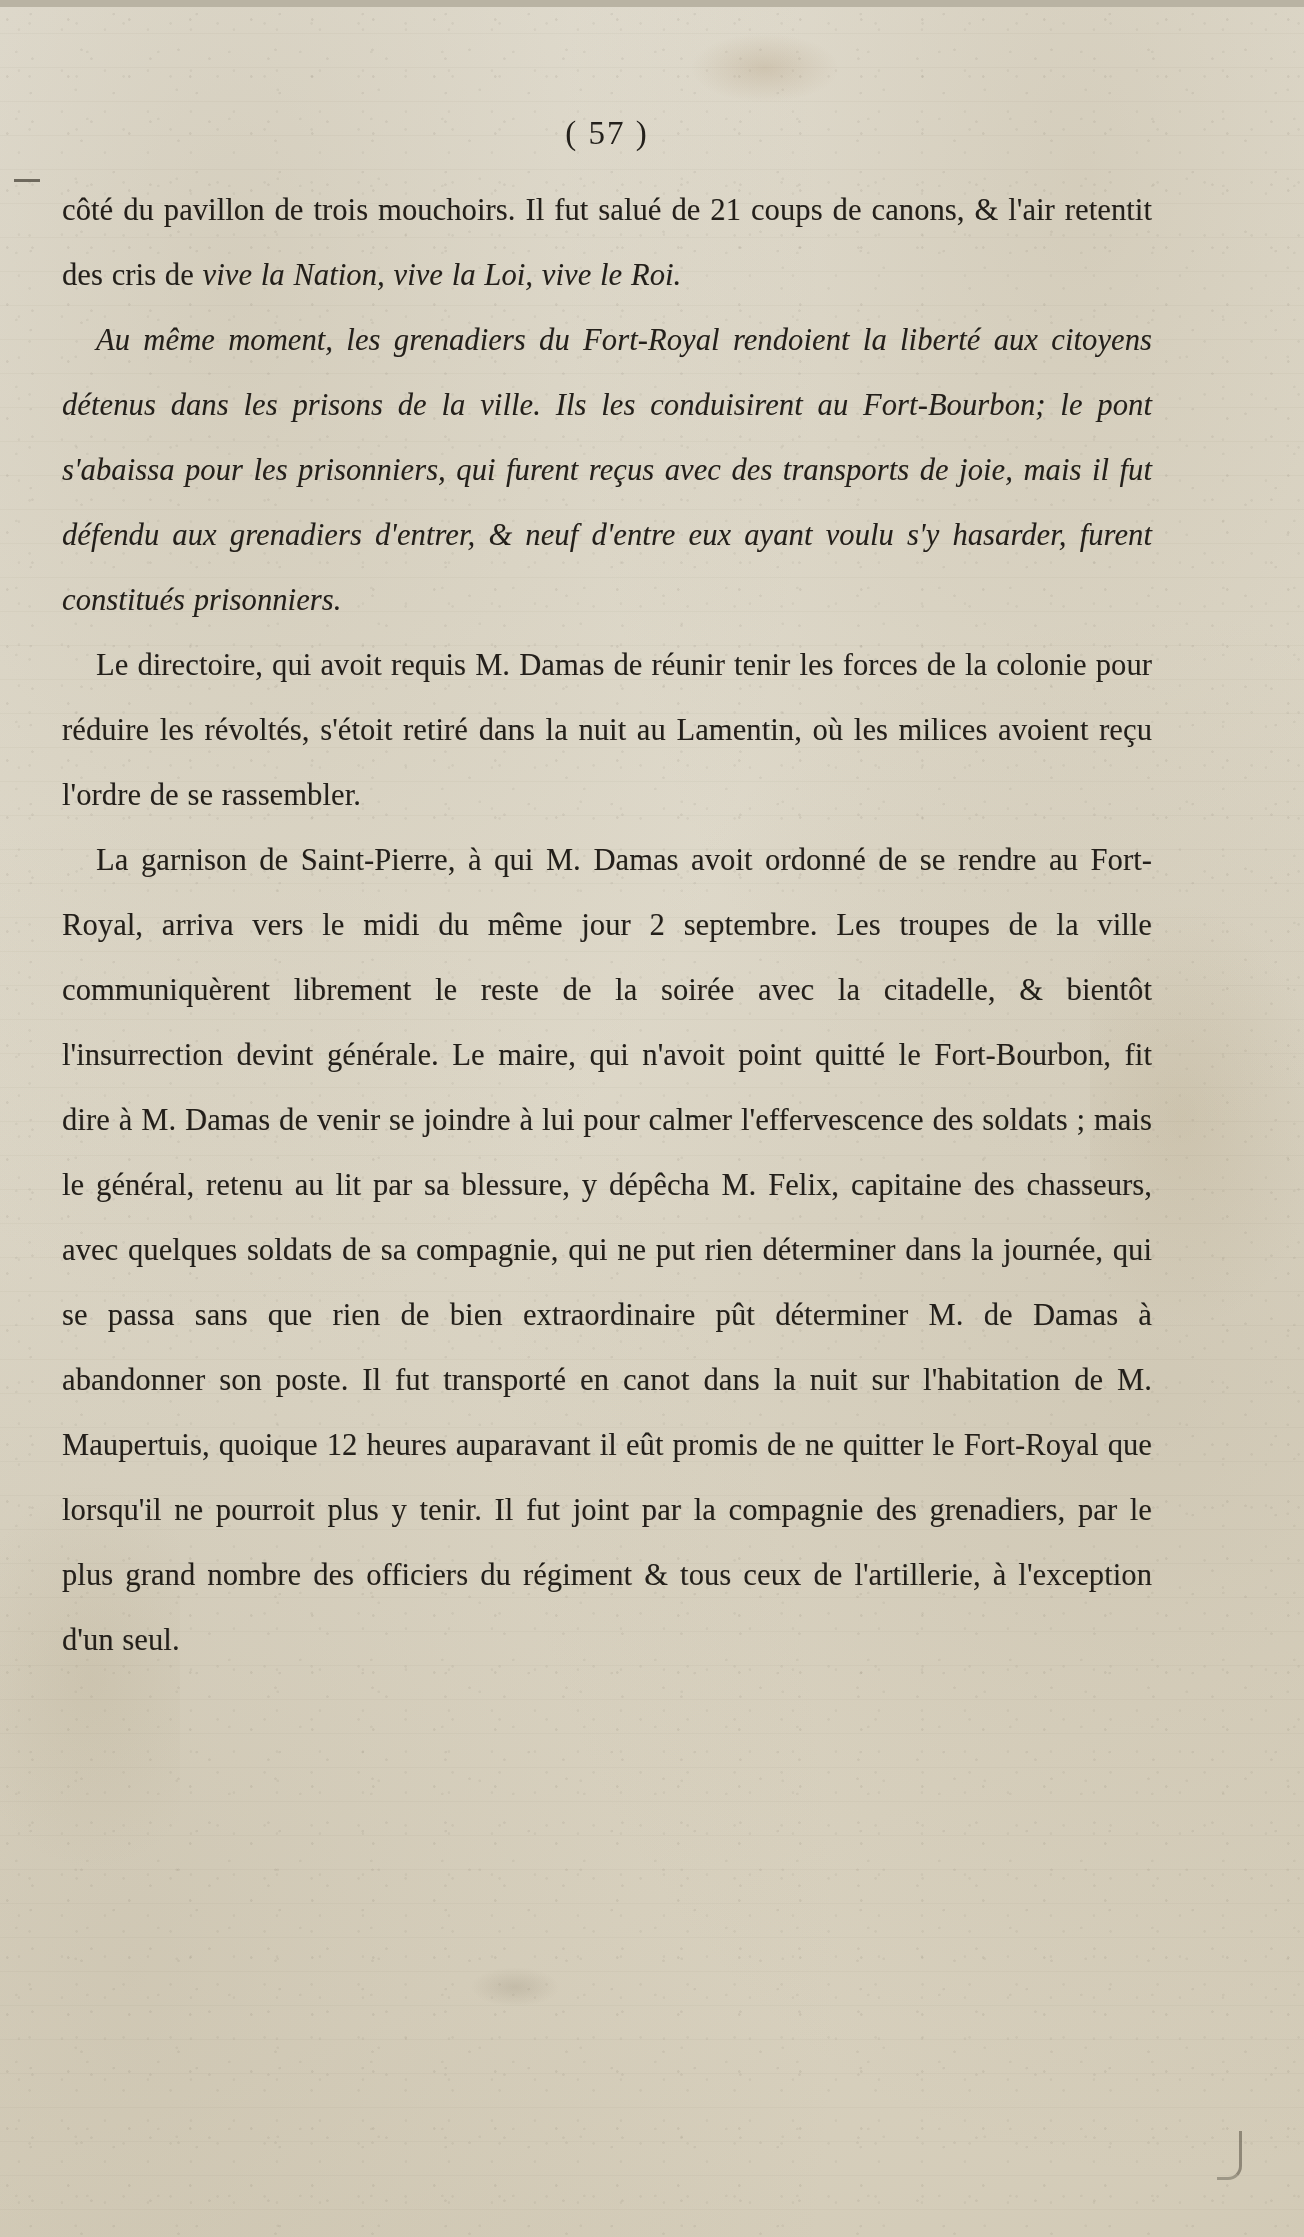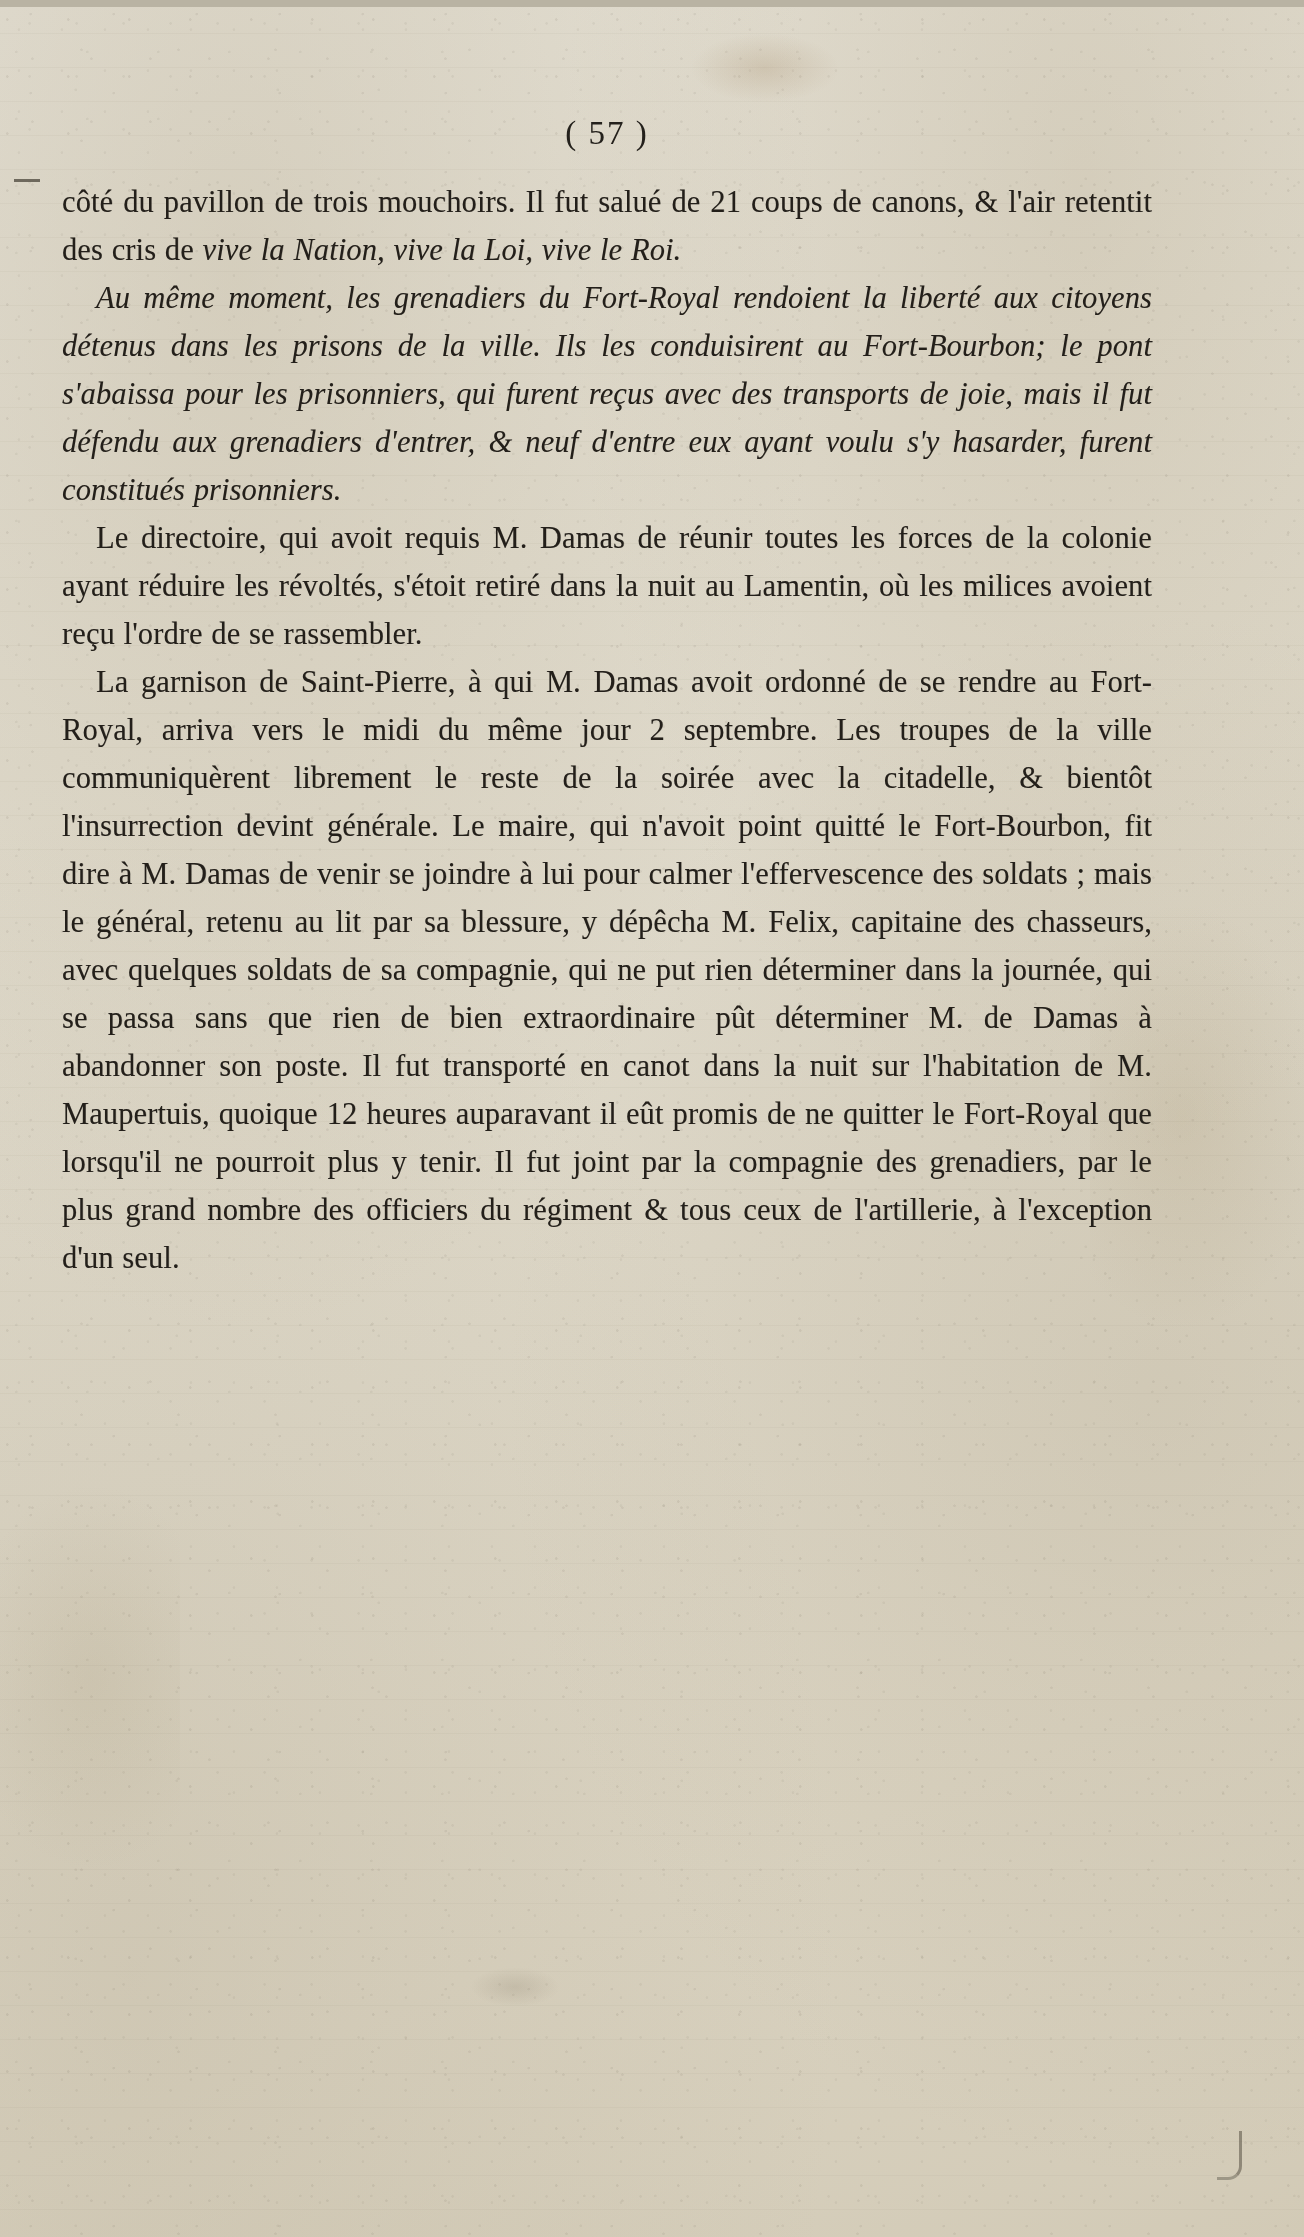--- a/index.html
+++ b/index.html
@@ -93,21 +93,21 @@
     top: 172px;
     width: 26px;
     height: 3px;
     background: #4a443a;
     opacity: .75;
   }
 
   p {
     margin: 0;
     font-size: 30.5px;
-    line-height: 48px;
+    line-height: 65px;
     text-align: justify;
     text-justify: inter-word;
     color: #231f1a;
     letter-spacing: 0.1px;
     word-spacing: 1px;
   }
   p.indent { text-indent: 34px; }
   .it { font-style: italic; }
 
   
@@ -146,21 +146,21 @@
   <div class="rule-left"></div>
 
   <div class="content">
 
     <div class="folio">( 57 )</div>
 
     <p class="p1"><span>côté du pavillon de trois mouchoirs. Il fut salué de 21 coups de canons, &amp; l'air retentit des cris de </span><span class="it">vive la Nation, vive la Loi, vive le Roi.</span></p>
 
     <p class="p2 indent">Au même moment, les grenadiers du Fort-Royal rendoient la liberté aux citoyens détenus dans les prisons de la ville. Ils les conduisirent au Fort-Bourbon; le pont s'abaissa pour les prisonniers, qui furent reçus avec des transports de joie, mais il fut défendu aux grenadiers d'entrer, &amp; neuf d'entre eux ayant voulu s'y hasarder, furent constitués prisonniers.</p>
 
-    <p class="p3 indent">Le directoire, qui avoit requis M. Damas de réunir toutes les forces de la colonie ayant réduire les révoltés, s'étoit retiré dans la nuit au Lamentin, où les milices avoient reçu l'ordre de se rassembler.</p>
+    <p class="p3 indent">Le directoire, qui avoit requis M. Damas de réunir tenir les forces de la colonie pour réduire les révoltés, s'étoit retiré dans la nuit au Lamentin, où les milices avoient reçu l'ordre de se rassembler.</p>
 
     <p class="p4 indent">La garnison de Saint-Pierre, à qui M. Damas avoit ordonné de se rendre au Fort-Royal, arriva vers le midi du même jour 2 septembre. Les troupes de la ville communiquèrent librement le reste de la soirée avec la citadelle, &amp; bientôt l'insurrection devint générale. Le maire, qui n'avoit point quitté le Fort-Bourbon, fit dire à M. Damas de venir se joindre à lui pour calmer l'effervescence des soldats ; mais le général, retenu au lit par sa blessure, y dépêcha M. Felix, capitaine des chasseurs, avec quelques soldats de sa compagnie, qui ne put rien déterminer dans la journée, qui se passa sans que rien de bien extraordinaire pût déterminer M. de Damas à abandonner son poste. Il fut transporté en canot dans la nuit sur l'habitation de M. Maupertuis, quoique 12 heures auparavant il eût promis de ne quitter le Fort-Royal que lorsqu'il ne pourroit plus y tenir. Il fut joint par la compagnie des grenadiers, par le plus grand nombre des officiers du régiment &amp; tous ceux de l'artillerie, à l'exception d'un seul.</p>
 
 
   </div>
 
   <div class="smudge-a"></div>
   <div class="corner-mark"></div>
 </div>
 

